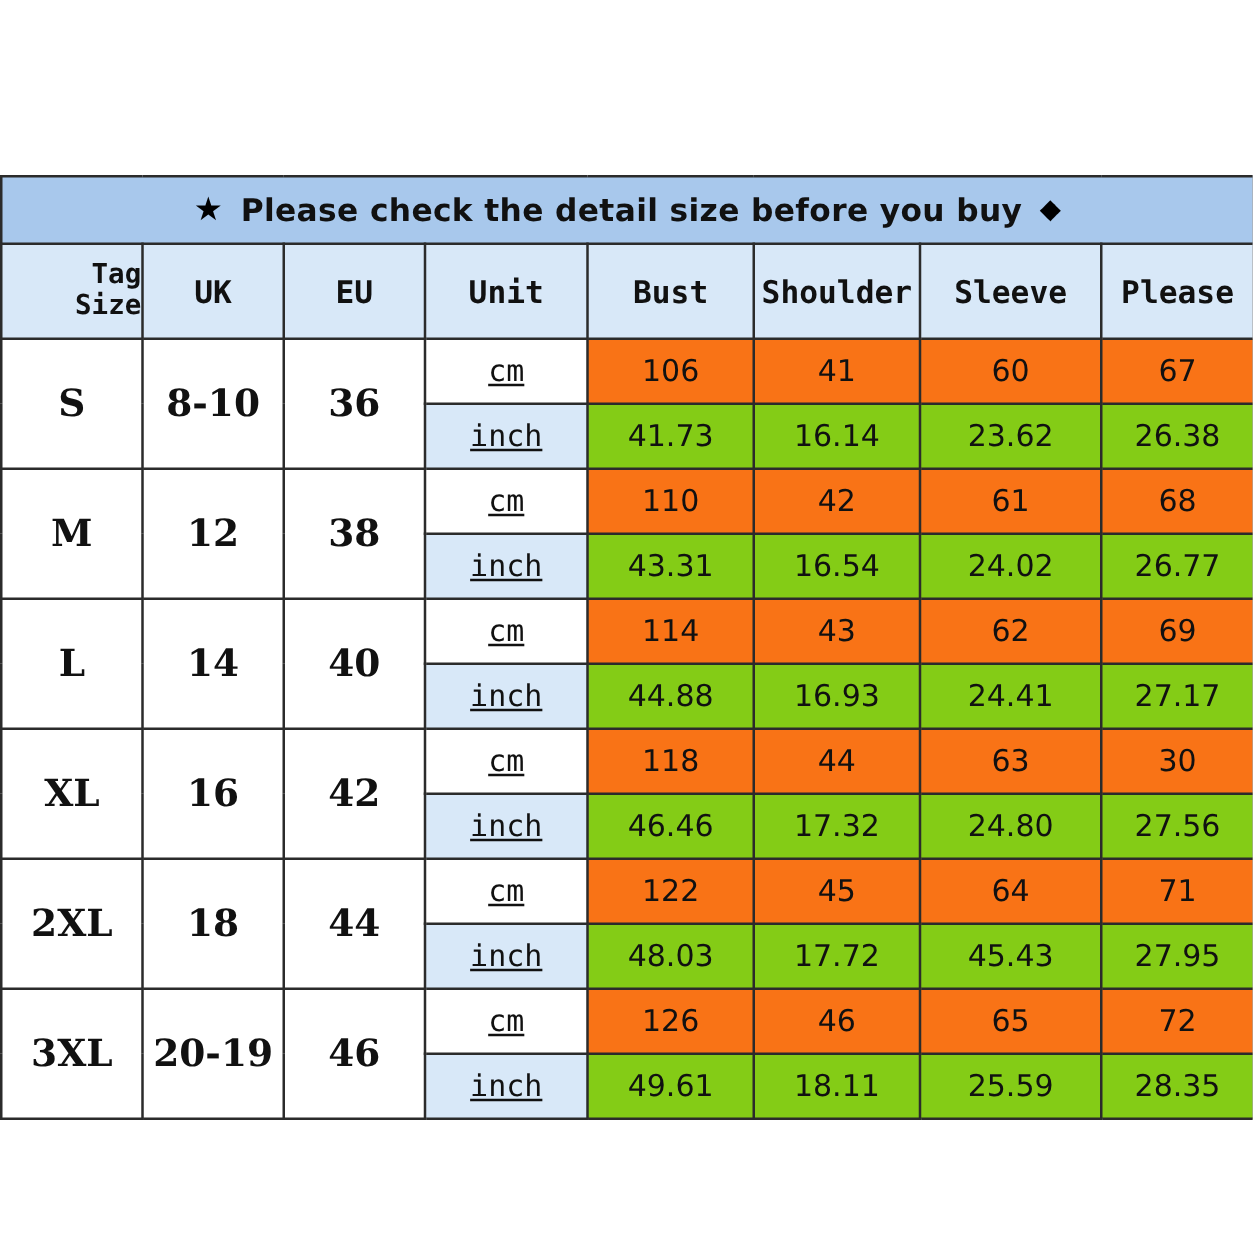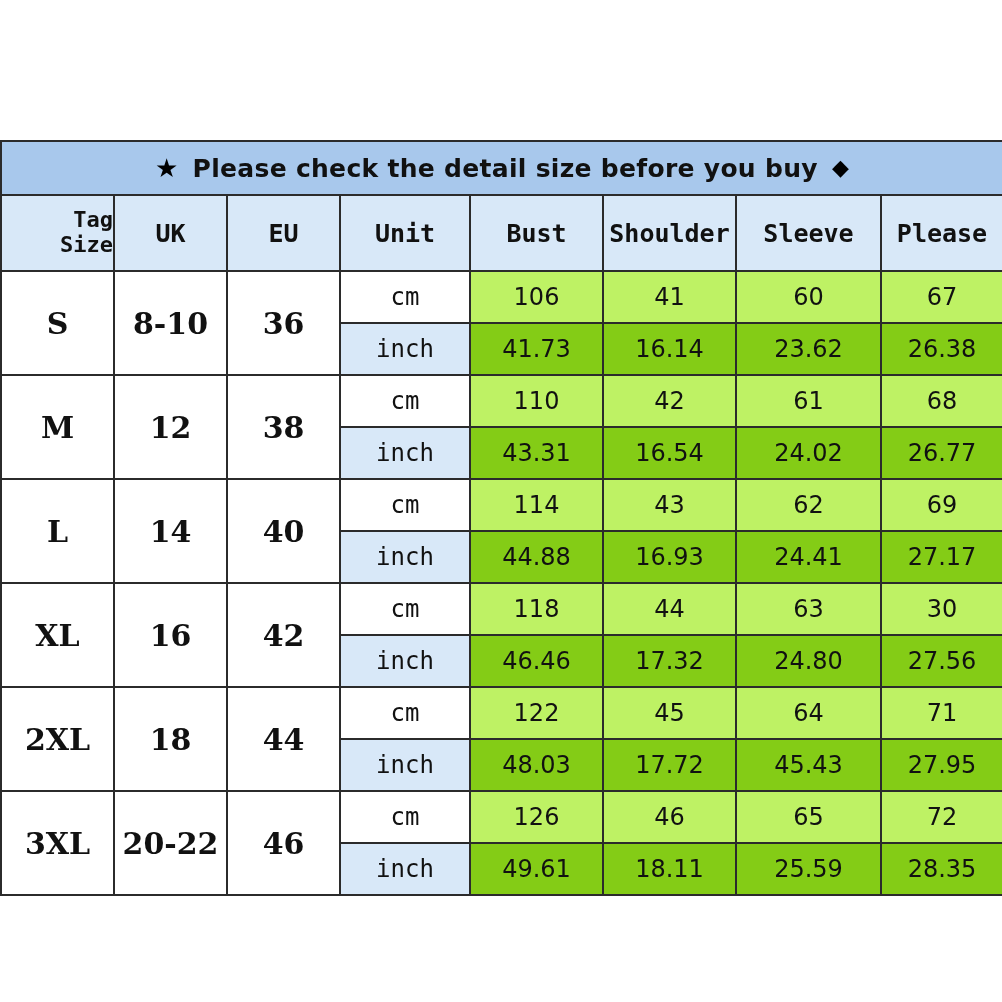--- a/index.html
+++ b/index.html
@@ -78,26 +78,27 @@
     background: #ffffff;
     font-size: 30px;
     font-weight: bold;
     font-family: "DejaVu Serif", serif;
   }
   td.unit-cell {
     background: #d8e8f8;
     font-size: 24px;
     height: 50px;
     font-family: "DejaVu Sans Mono", monospace;
+    text-decoration: underline;
   }
   tr.row-cm td.unit-cell {
     background: #ffffff;
   }
   tr.row-cm td.val-cell {
-    background: #bef264;
+    background: #f97316;
   }
   tr.row-inch td.val-cell {
     background: #84cc16;
   }
   td.val-cell {
     font-size: 24px;
     height: 50px;
     font-family: "DejaVu Sans", sans-serif;
     color: #1a1a1a;
   }
@@ -237,21 +238,21 @@
         <tr class="row-inch">
           <td class="unit-cell">inch</td>
           <td class="val-cell">48.03</td>
           <td class="val-cell">17.72</td>
           <td class="val-cell">45.43</td>
           <td class="val-cell">27.95</td>
         </tr>
 
         <tr class="row-cm">
           <td class="size-cell" rowspan="2">3XL</td>
-          <td class="uk-cell" rowspan="2">20-22</td>
+          <td class="uk-cell" rowspan="2">20-19</td>
           <td class="eu-cell" rowspan="2">46</td>
           <td class="unit-cell">cm</td>
           <td class="val-cell">126</td>
           <td class="val-cell">46</td>
           <td class="val-cell">65</td>
           <td class="val-cell">72</td>
         </tr>
         <tr class="row-inch">
           <td class="unit-cell">inch</td>
           <td class="val-cell">49.61</td>

